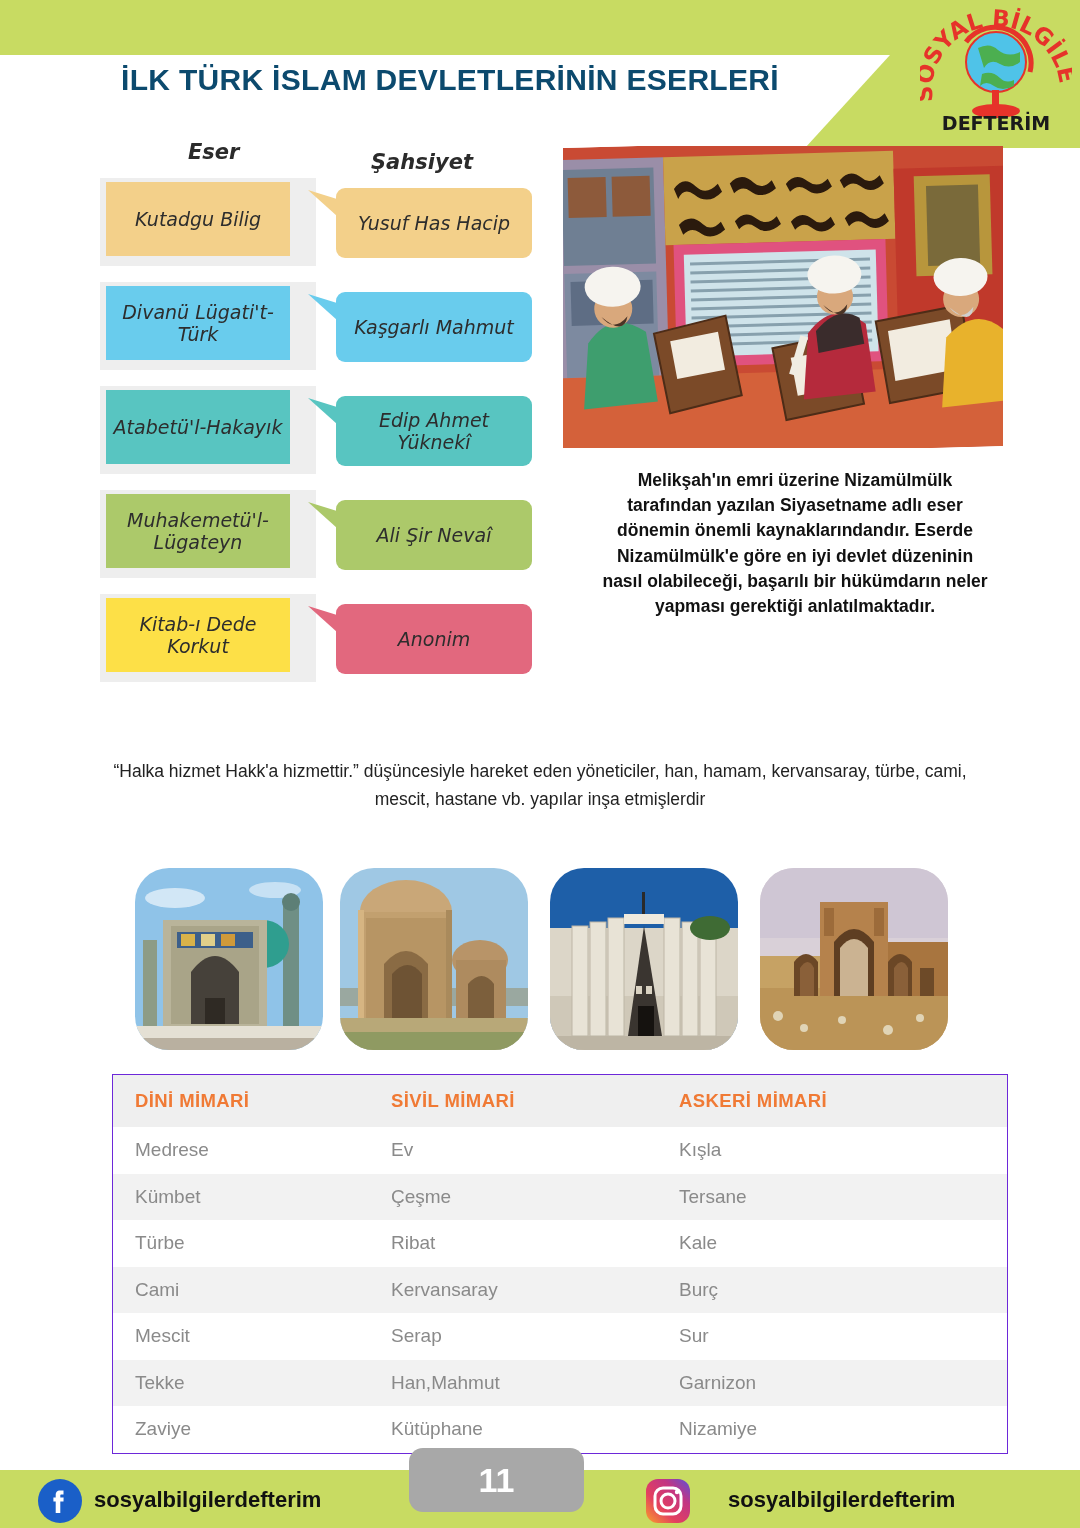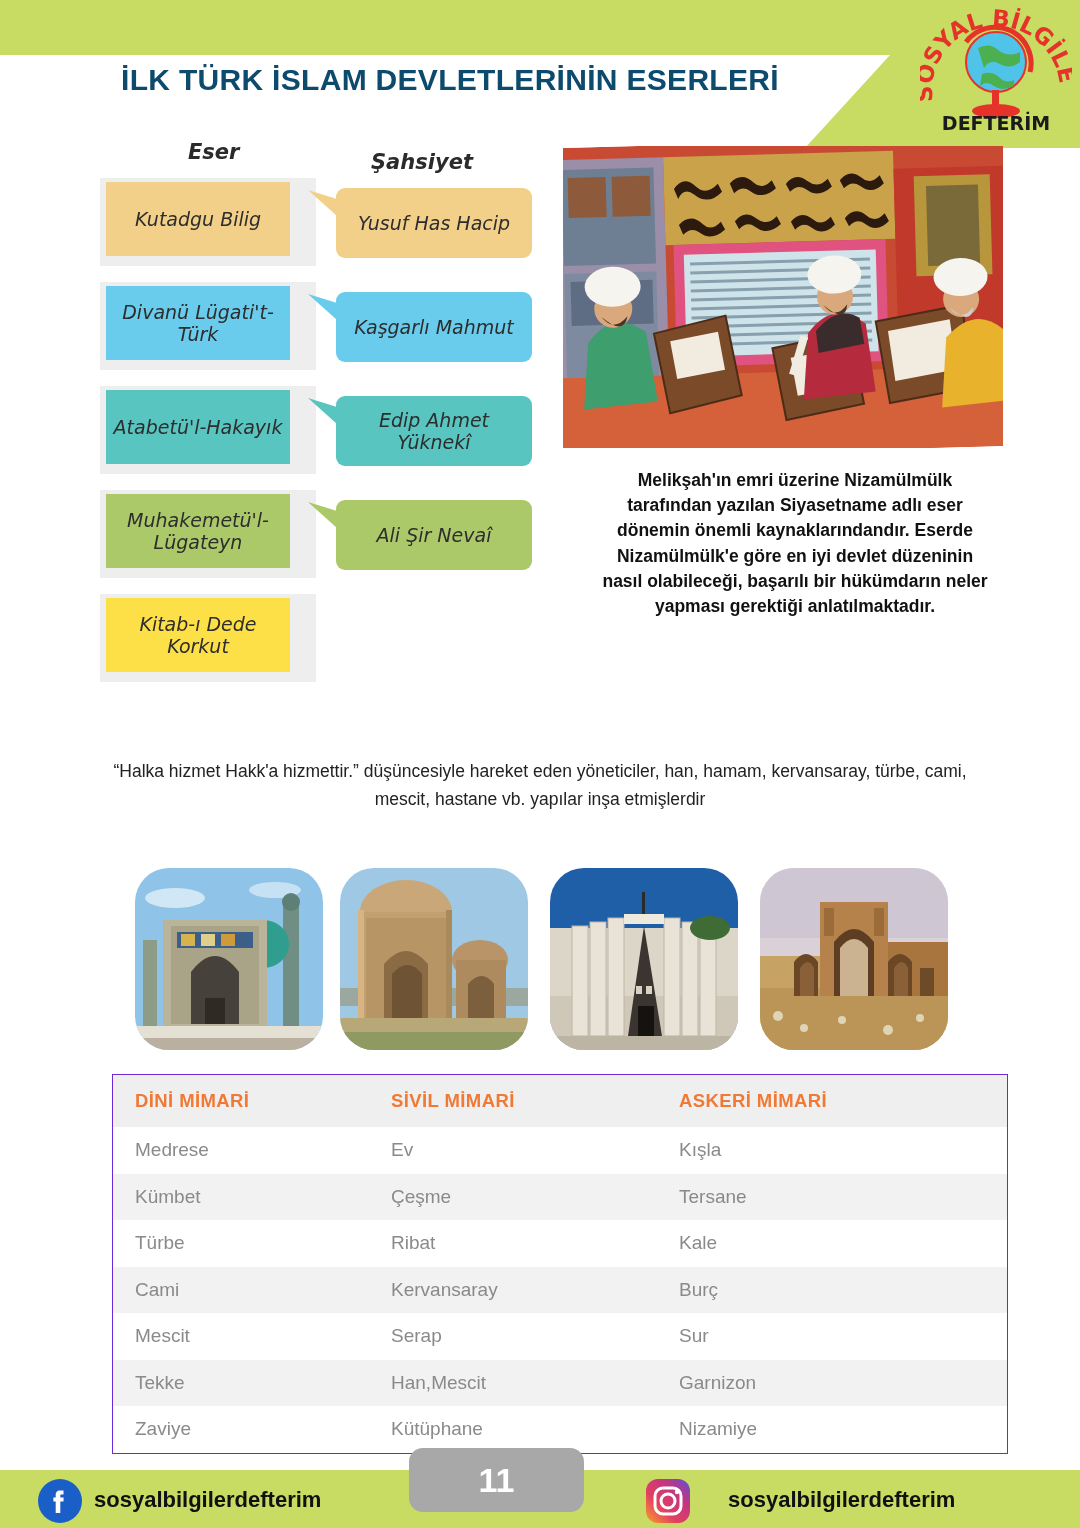--- a/index.html
+++ b/index.html
@@ -182,20 +182,26 @@
       <svg class="tail" viewBox="0 0 60 62">
         <polygon points="0,2 58,20 58,54" fill="#acc96a"></polygon>
       </svg>
       <div class="person-box" style="background:#acc96a">Ali Şir Nevaî</div>
     </div>
   </div>
 
   <div class="row" style="top:458px">
     <div class="eser-shadow"></div>
     <div class="eser-box" style="background:#fde047">Kitab-ı Dede Korkut</div>
+    <div class="person-wrap">
+      <svg class="tail" viewBox="0 0 60 62">
+        <polygon points="0,2 58,20 58,54" fill="#e2687e"></polygon>
+      </svg>
+      <div class="person-box" style="background:#e2687e">Anonim</div>
+    </div>
   </div>
 </div>
 
 <div class="mini-wrap">
   <svg class="mini-img" viewBox="0 0 452 310">
     <rect width="452" height="310" fill="#c94a33"></rect>
 
     <rect x="0" y="12" width="110" height="230" fill="#9a8ea8"></rect>
     <rect x="8" y="22" width="92" height="96" fill="#6f7f93"></rect>
     <rect x="8" y="126" width="92" height="104" fill="#7d8aa0"></rect>
@@ -401,21 +407,21 @@
     <div class="td c2">Kervansaray</div>
     <div class="td c3">Burç</div>
   </div>
   <div class="tr">
     <div class="td c1">Mescit</div>
     <div class="td c2">Serap</div>
     <div class="td c3">Sur</div>
   </div>
   <div class="tr alt">
     <div class="td c1">Tekke</div>
-    <div class="td c2">Han,Mescit</div>
+    <div class="td c2">Han,Mahmut</div>
     <div class="td c3">Garnizon</div>
   </div>
   <div class="tr">
     <div class="td c1">Zaviye</div>
     <div class="td c2">Kütüphane</div>
     <div class="td c3">Nizamiye</div>
   </div>
 </div>
 
 <div class="footer"></div>

